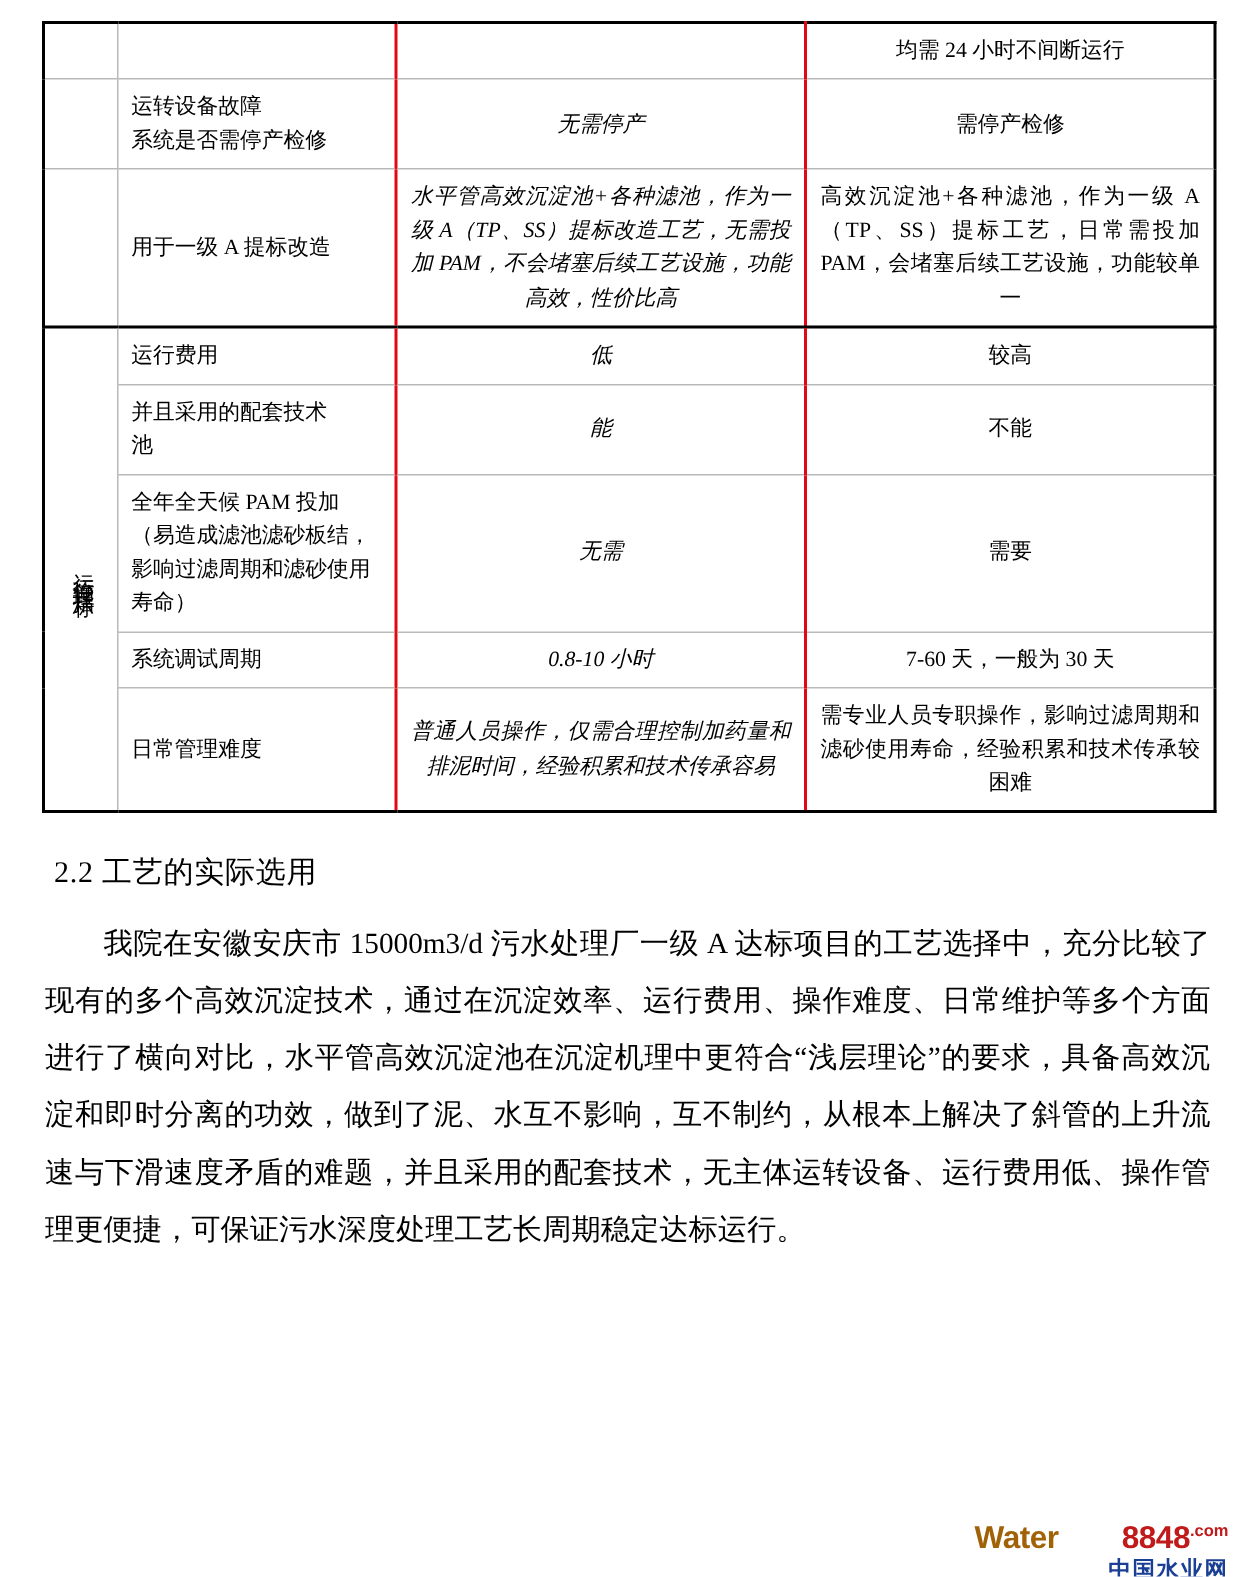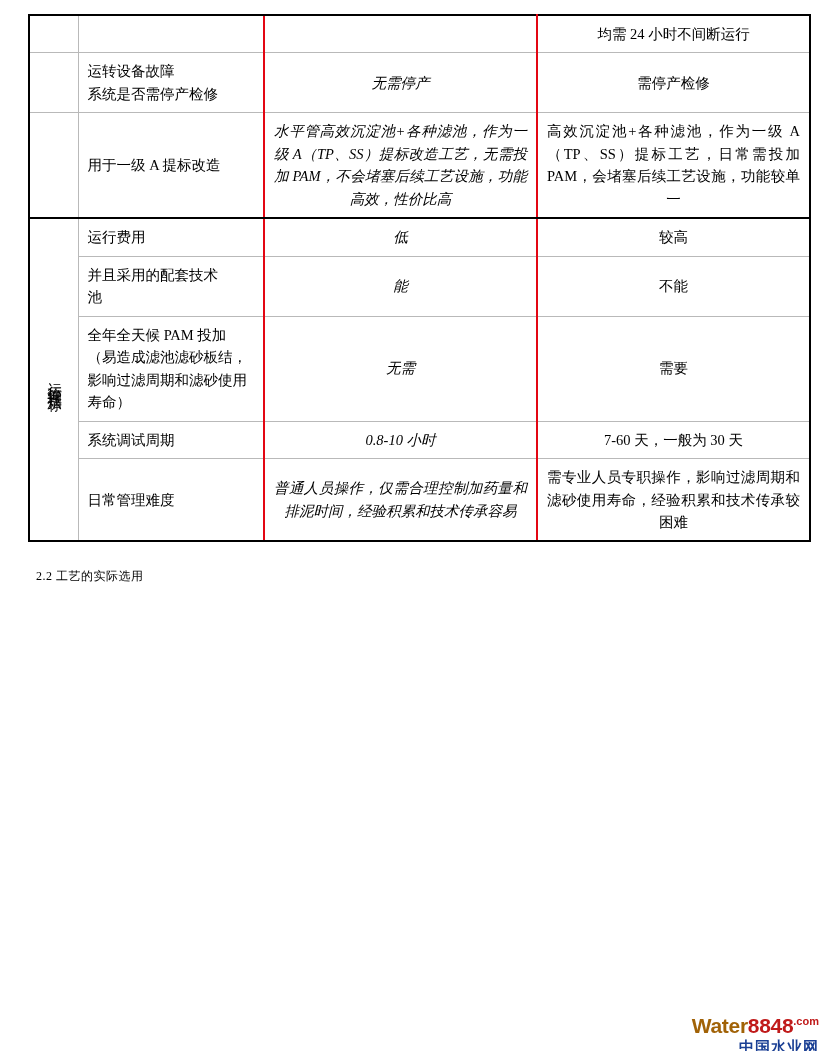--- a/index.html
+++ b/index.html
@@ -78,21 +78,21 @@
     margin: 0 auto;
   }
   .vcell {
     text-align: center;
     padding: 4px 2px;
   }
 
   
   .section-title {
     margin: 26px 0 0 36px;
-    font-size: 12px;
+    font-size: 20px;
     letter-spacing: 0.5px;
   }
   .para {
     margin: 16px 30px 0 30px;
     font-size: 19.5px;
     line-height: 1.95;
     text-align: justify;
     text-indent: 2em;
   }
 
@@ -105,21 +105,21 @@
     line-height: 1.15;
   }
   .wm-line1 {
     font-family: "Liberation Sans", sans-serif;
     font-weight: bold;
     font-size: 21px;
     color: #1a3f94;
     letter-spacing: -0.3px;
   }
   .wm-line1 .wm-blue { color: #a16207; }
-  .wm-line1 .wm-red { color: #c01a1a; }
+  .wm-line1 .wm-red { color: #c01a1a; margin-left: 42px; }
   .wm-line1 .wm-dotcom {
     font-size: 11px;
     color: #c01a1a;
     vertical-align: super;
     letter-spacing: 0;
   }
   .wm-line2 {
     font-family: "Liberation Sans", sans-serif;
     font-weight: bold;
     font-size: 15px;
@@ -200,19 +200,20 @@
           <td class="bb-strong cell-label">日常管理难度</td>
           <td class="bb-strong bl-red br-red cell-just">普通人员操作，仅需合理控制加药量和排泥时间，经验积累和技术传承容易</td>
           <td class="bb-strong br-strong cell-just">需专业人员专职操作，影响过滤周期和滤砂使用寿命，经验积累和技术传承较困难</td>
         </tr>
       </tbody>
     </table>
   </div>
 
   <div class="section-title">2.2 工艺的实际选用</div>
 
+  <div class="para">我院在安徽安庆市 15000m3/d 污水处理厂一级 A 达标项目的工艺选择中，充分比较了现有的多个高效沉淀技术，通过在沉淀效率、运行费用、操作难度、日常维护等多个方面进行了横向对比，水平管高效沉淀池在沉淀机理中更符合“浅层理论”的要求，具备高效沉淀和即时分离的功效，做到了泥、水互不影响，互不制约，从根本上解决了斜管的上升流速与下滑速度矛盾的难题，并且采用的配套技术，无主体运转设备、运行费用低、操作管理更便捷，可保证污水深度处理工艺长周期稳定达标运行。</div>
 
   <div class="watermark">
     <div class="wm-line1"><span class="wm-blue">Water</span><span class="wm-red">8848</span><span class="wm-dotcom">.com</span></div>
     <div class="wm-line2">中国水业网</div>
   </div>
 
 </div>
 
 </body></html>

